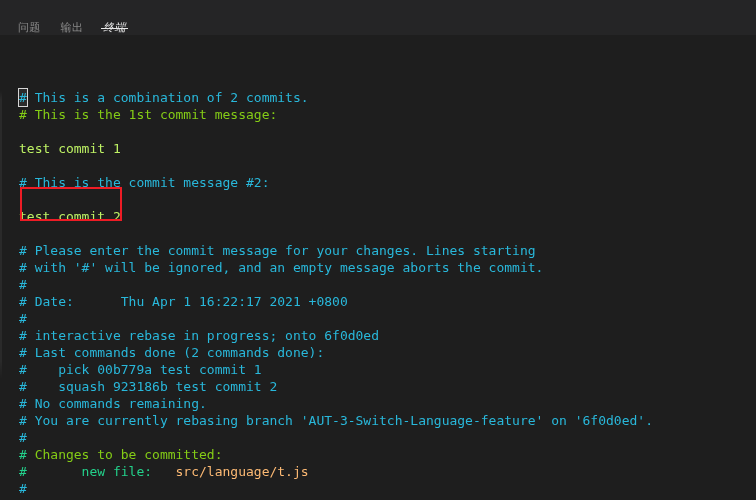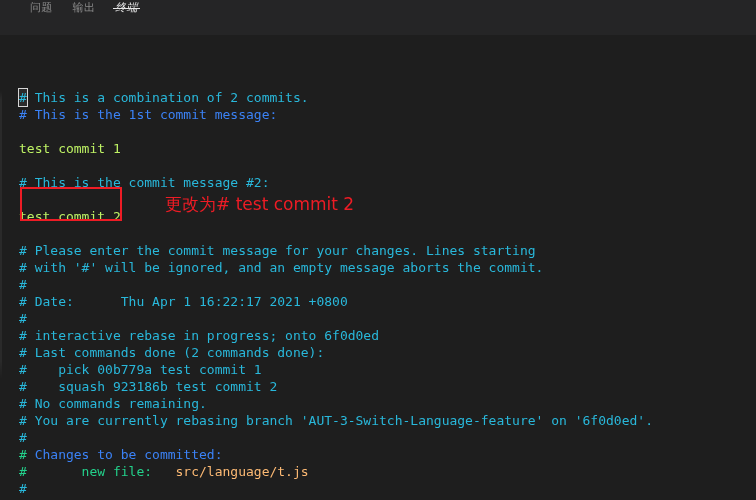--- a/index.html
+++ b/index.html
@@ -26,22 +26,22 @@
 
   
   .panel-tabs {
     position: absolute;
     left: 0;
     top: 0;
     width: 756px;
     height: 35px;
     background: #252526;
     display: flex;
-    align-items: flex-start;
-    padding-left: 20px;
+    align-items: flex-end;
+    padding-left: 8px;
     box-sizing: border-box;
     overflow: hidden;
   }
   .panel-tab {
     position: relative;
     display: flex;
     align-items: center;
     padding: 0 10px;
     font-size: 11px;
     letter-spacing: 0.3px;
@@ -98,21 +98,21 @@
     font-family: "DejaVu Sans Mono", "Liberation Mono", monospace;
     font-size: 13px;
     line-height: 17px;
     white-space: pre;
     color: #cccccc;
   }
   .line { height: 17px; white-space: pre; }
 
   
   .c-cyan   { color: #29b8db; }
-  .c-blue   { color: #3b82f6; }
+  .c-blue   { color: #84cc16; }
   .c-white  { color: #bef264; }
   .c-green  { color: #23d18b; }
   .c-purple { color: #fdba74; }
 
   
   .cursor {
     position: relative;
     display: inline-block;
     outline: 1px solid #d6d6d6;
     outline-offset: 0px;
@@ -161,16 +161,15 @@
       </div>
     </div>
 
   <div class="terminal">
     <div class="term-left-edge"></div>
     <div class="term-lines">
       
     <div class="line"><span class="c-cyan cursor">#</span><span class="c-cyan"> This is a combination of 2 commits.</span></div><div class="line"><span class="c-blue"># This is the 1st commit message:</span></div><div class="line"><span class="c-white"></span></div><div class="line"><span class="c-white">test commit 1</span></div><div class="line"><span class="c-white"></span></div><div class="line"><span class="c-cyan"># This is the commit message #2:</span></div><div class="line"><span class="c-white"></span></div><div class="line"><span class="c-white">test commit 2</span></div><div class="line"><span class="c-white"></span></div><div class="line"><span class="c-cyan"># Please enter the commit message for your changes. Lines starting</span></div><div class="line"><span class="c-cyan"># with '#' will be ignored, and an empty message aborts the commit.</span></div><div class="line"><span class="c-cyan">#</span></div><div class="line"><span class="c-cyan"># Date:      Thu Apr 1 16:22:17 2021 +0800</span></div><div class="line"><span class="c-cyan">#</span></div><div class="line"><span class="c-cyan"># interactive rebase in progress; onto 6f0d0ed</span></div><div class="line"><span class="c-cyan"># Last commands done (2 commands done):</span></div><div class="line"><span class="c-cyan">#    pick 00b779a test commit 1</span></div><div class="line"><span class="c-cyan">#    squash 923186b test commit 2</span></div><div class="line"><span class="c-cyan"># No commands remaining.</span></div><div class="line"><span class="c-cyan"># You are currently rebasing branch 'AUT-3-Switch-Language-feature' on '6f0d0ed'.</span></div><div class="line"><span class="c-cyan">#</span></div><div class="line"><span class="c-green"># </span><span class="c-blue">Changes to be committed:</span></div><div class="line"><span class="c-green">#</span><span class="c-green">       new file:   </span><span class="c-purple">src/language/t.js</span></div><div class="line"><span class="c-cyan">#</span></div><div class="line"><span class="c-blue">~</span></div></div>
 
     <div class="anno-box"></div>
-    <div class="anno-text">更改为# test commit 2</div>
   </div>
 
 </div>
 
 </body></html>

